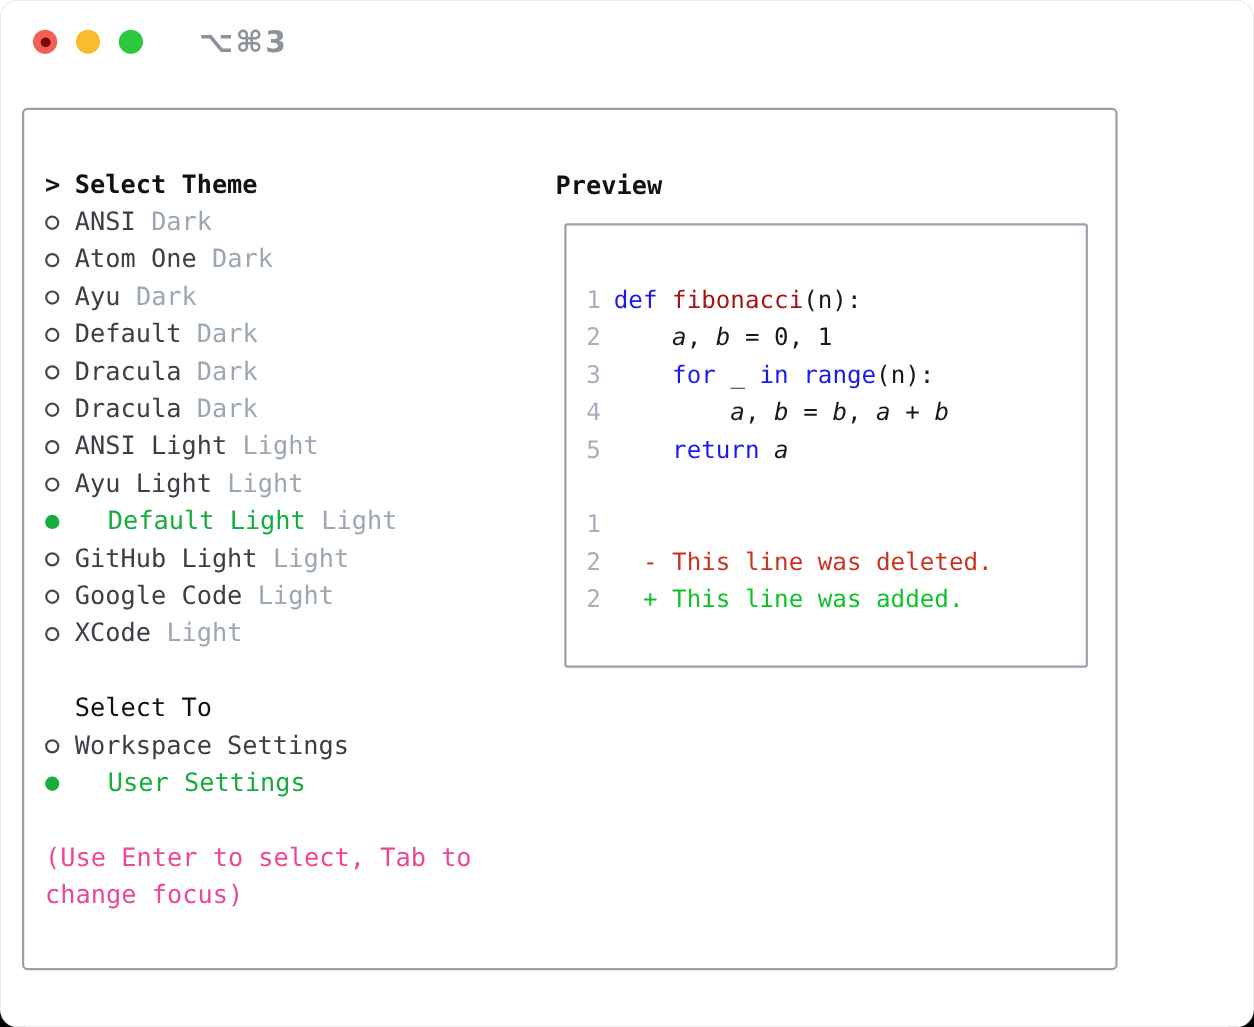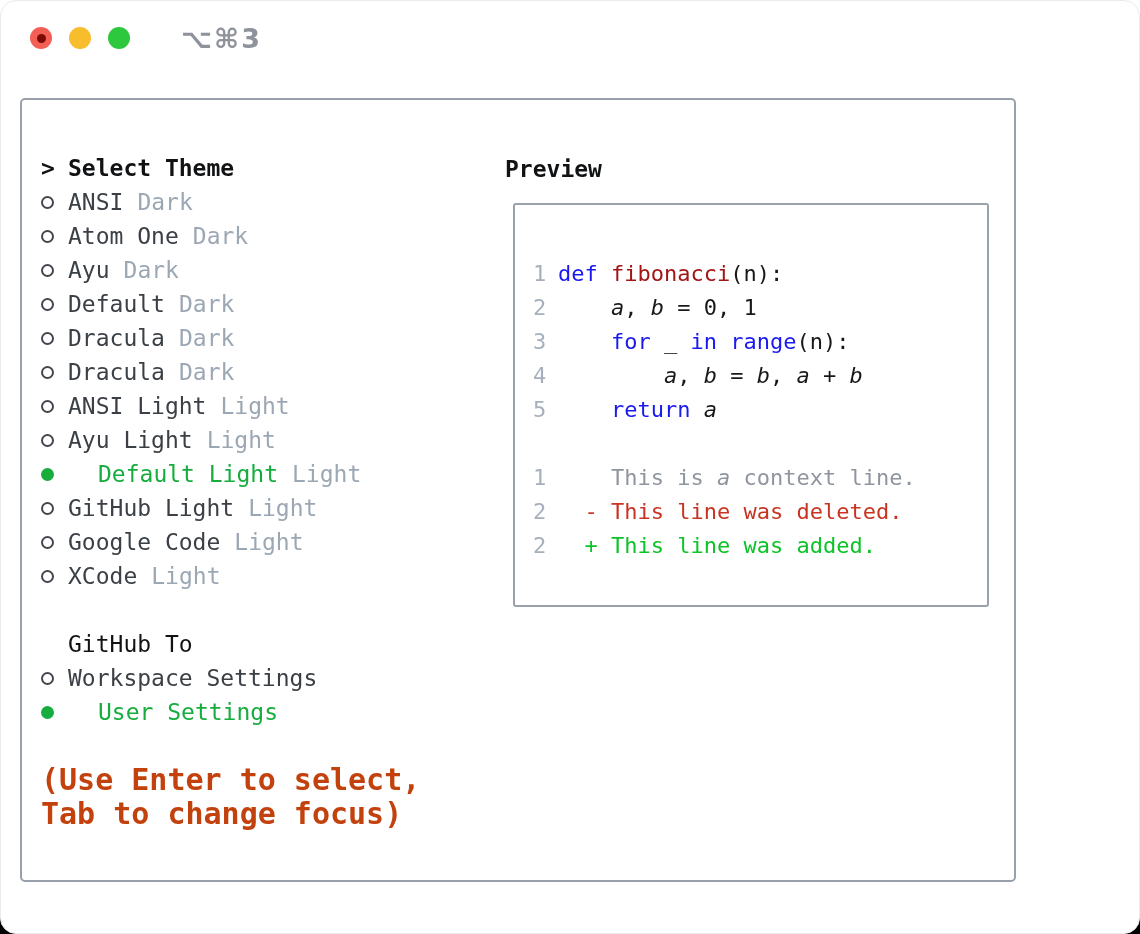--- a/index.html
+++ b/index.html
@@ -39,21 +39,21 @@
   .prefix{width:27px;flex:none;display:flex;align-items:center;}
   .prompt{color:#101214;font-weight:bold;font-size:23px;}
   .hdr{color:#101214;font-weight:bold;text-align:right;}
   .hdr2{color:#101214;}
   .radio{width:13px;height:13px;border:2px solid #43474e;border-radius:50%;display:inline-block;}
   .row.selected .radio{background:var(--accent_green);border-color:var(--accent_green);}
   .row.selected .label{color:var(--accent_green);margin-left:30px;}
   .label{color:#3b4046;}
   .tag{color:#9ca7b4;margin-left:14px;}
   .spacer{height:34px;}
-  .hint{width:420px;color:#c2410c;font-size:30px;line-height:34px;white-space:normal;font-weight:bold;}
+  .hint{width:420px;color:#ec4899;font-size:23px;line-height:34px;white-space:normal;}
 
   
   .preview-title{position:absolute;left:483px;top:52px;height:34px;display:flex;align-items:center;
     font-size:23px;font-weight:bold;color:#101214;}
   .preview-box{
     position:absolute;left:491px;top:103px;width:476px;height:404px;
     border:2px solid #9aa1ab;border-radius:3px;background:#fff;
     padding:51px 0 47px 18px;font-size:22px;
   }
   .pline{height:34px;display:flex;align-items:center;white-space:pre;}
@@ -105,21 +105,21 @@
           <div class="row item selected"><span class="prefix"><span class="radio"></span></span><span class="label">Default Light</span><span class="tag">Light</span></div>
           <div class="row item"><span class="prefix"><span class="radio"></span></span><span class="label">GitHub Light</span><span class="tag">Light</span></div>
           <div class="row item"><span class="prefix"><span class="radio"></span></span><span class="label">Google Code</span><span class="tag">Light</span></div>
           <div class="row item"><span class="prefix"><span class="radio"></span></span><span class="label">XCode</span><span class="tag">Light</span></div>
         </div>
 
       <div class="spacer"></div>
 
       <div class="row">
         <span class="prefix"></span>
-        <span class="hdr2">GitHub To</span>
+        <span class="hdr2">Select To</span>
       </div>
 
       <div>
           <div class="row item"><span class="prefix"><span class="radio"></span></span><span class="label">Workspace Settings</span></div>
           <div class="row item selected"><span class="prefix"><span class="radio"></span></span><span class="label">User Settings</span></div>
         </div>
 
       <div class="spacer"></div>
 
       <div class="hint">(Use Enter to select, Tab to change focus)</div>
@@ -128,20 +128,20 @@
     <div class="preview-title">Preview</div>
 
     <div class="preview-box">
       <div>
           <div class="pline"><span class="lnum">1</span><span class="lcontent"><span class="seg seg-keyword">def </span><span class="seg seg-function">fibonacci</span><span class="seg seg-code">(n):</span></span></div>
           <div class="pline"><span class="lnum">2</span><span class="lcontent"><span class="seg seg-code">    </span><span class="seg seg-code seg-italic">a</span><span class="seg seg-code">, </span><span class="seg seg-code seg-italic">b</span><span class="seg seg-code"> = 0, 1</span></span></div>
           <div class="pline"><span class="lnum">3</span><span class="lcontent"><span class="seg seg-code">    </span><span class="seg seg-keyword">for</span><span class="seg seg-code"> _ </span><span class="seg seg-keyword">in</span><span class="seg seg-code"> </span><span class="seg seg-keyword">range</span><span class="seg seg-code">(n):</span></span></div>
           <div class="pline"><span class="lnum">4</span><span class="lcontent"><span class="seg seg-code">        </span><span class="seg seg-code seg-italic">a</span><span class="seg seg-code">, </span><span class="seg seg-code seg-italic">b</span><span class="seg seg-code"> = </span><span class="seg seg-code seg-italic">b</span><span class="seg seg-code">, </span><span class="seg seg-code seg-italic">a</span><span class="seg seg-code"> + </span><span class="seg seg-code seg-italic">b</span></span></div>
           <div class="pline"><span class="lnum">5</span><span class="lcontent"><span class="seg seg-code">    </span><span class="seg seg-keyword">return</span><span class="seg seg-code"> </span><span class="seg seg-code seg-italic">a</span></span></div>
           <div class="pline"><span class="lnum"></span><span class="lcontent"></span></div>
-          <div class="pline"><span class="lnum">1</span><span class="lcontent"><span class="seg seg-context">    This is </span><span class="seg seg-context seg-italic">a</span><span class="seg seg-context"> context line.</span></span></div>
+          <div class="pline"><span class="lnum">1</span></div>
           <div class="pline"><span class="lnum">2</span><span class="lcontent"><span class="seg seg-deleted">  - This line was deleted.</span></span></div>
           <div class="pline"><span class="lnum">2</span><span class="lcontent"><span class="seg seg-added">  + This line was added.</span></span></div>
         </div>
     </div>
 
   </div>
 </div>
 
 </body></html>

